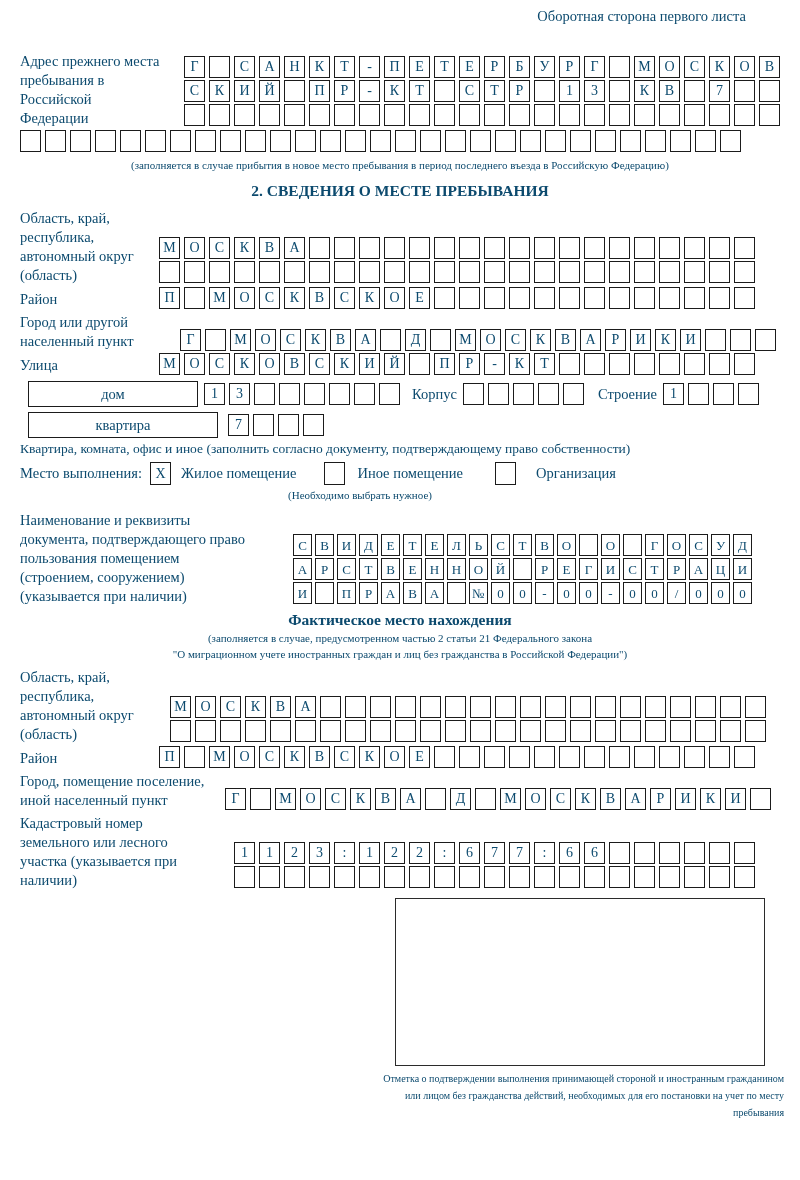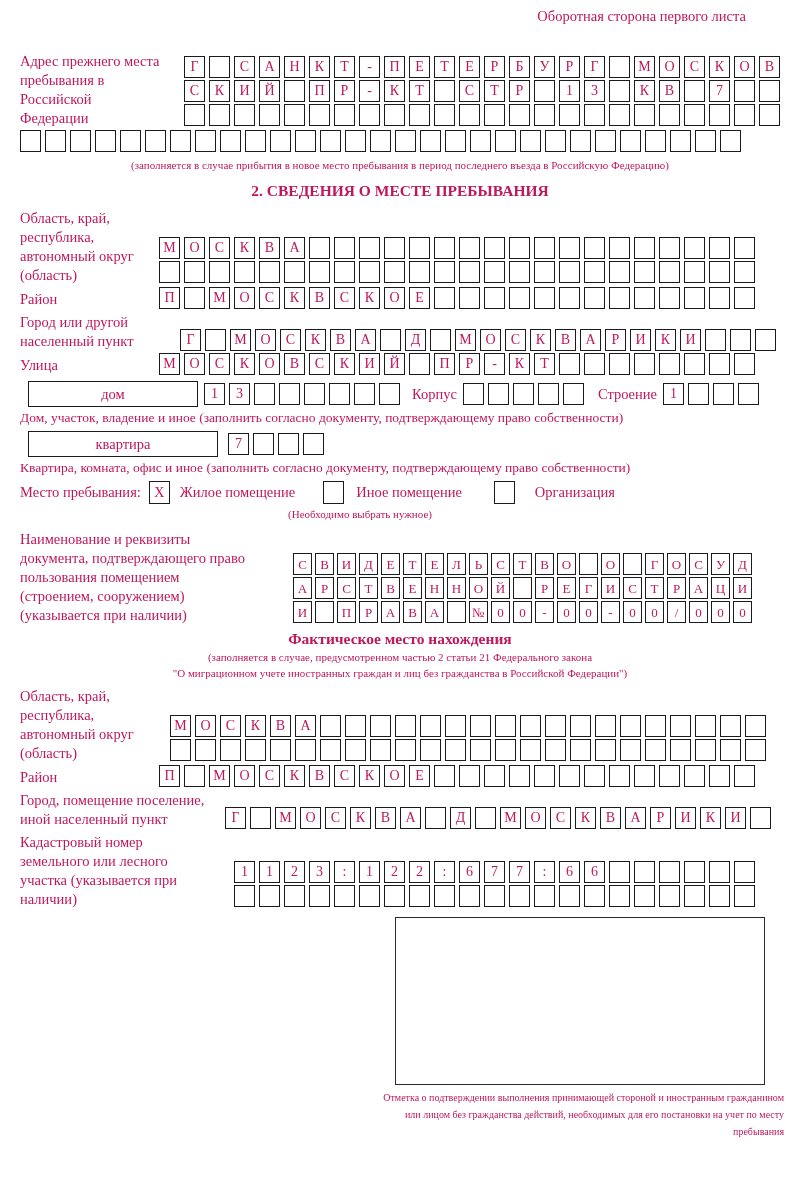--- a/index.html
+++ b/index.html
@@ -1,19 +1,19 @@
 <!DOCTYPE html>
 <html><head>
 <meta charset="utf-8">
 <style>
   html,body { margin:0; padding:0; background:#e8e8e8; }
   .page {
     width:800px; height:1180px; margin:0 auto; background:#ffffff;
     box-sizing:border-box; padding:8px 20px 0 20px;
-    font-family:"Liberation Serif","DejaVu Serif",serif; color:#be185d;
+    font-family:"Liberation Serif","DejaVu Serif",serif; color:#0c4a6e;
     overflow:hidden; position:relative;
   }
   .hdr { text-align:right; font-size:14.5px; padding-right:34px; height:20px; }
 
   .field { display:flex; align-items:flex-end; }
   .flabel { font-size:14.5px; line-height:19px; flex-shrink:0; }
   .cellcol { margin-left:auto; }
   .cellcol .cells { margin-bottom:2px; }
   .cells { display:flex; }
   .cell {
@@ -344,37 +344,36 @@
         <div class="cell"></div>
       </div>
     <span class="il" style="margin-left:14px">Строение</span>
     <div class="cells" style="margin-left:6px">
         <div class="cell">1</div>
         <div class="cell"></div>
         <div class="cell"></div>
         <div class="cell"></div>
       </div>
   </div>
-  <div class="capl mt3">Дом, участок, владение и иное (заполнить согласно документу, подтверждающему право собственности)</div>
 
   <div class="inline-row mt5" style="margin-left:8px">
     <div class="wbox" style="width:190px">
       <span>квартира</span>
     </div>
     <div class="cells" style="margin-left:10px">
         <div class="cell">7</div>
         <div class="cell"></div>
         <div class="cell"></div>
         <div class="cell"></div>
       </div>
   </div>
   <div class="capl mt3">Квартира, комната, офис и иное (заполнить согласно документу, подтверждающему право собственности)</div>
 
   <div class="inline-row mt5">
-    <span class="il">Место пребывания:</span>
+    <span class="il">Место выполнения:</span>
     <div class="cb" style="margin-left:8px">X</div>
     <span class="il" style="margin-left:10px">Жилое помещение</span>
     <div class="cb" style="margin-left:28px"></div>
     <span class="il" style="margin-left:12px">Иное помещение</span>
     <div class="cb" style="margin-left:32px"></div>
     <span class="il" style="margin-left:20px">Организация</span>
   </div>
   <div class="cap mt2" style="width:560px;margin-left:60px">(Необходимо выбрать нужное)</div>
 
   <div class="field mt8">

